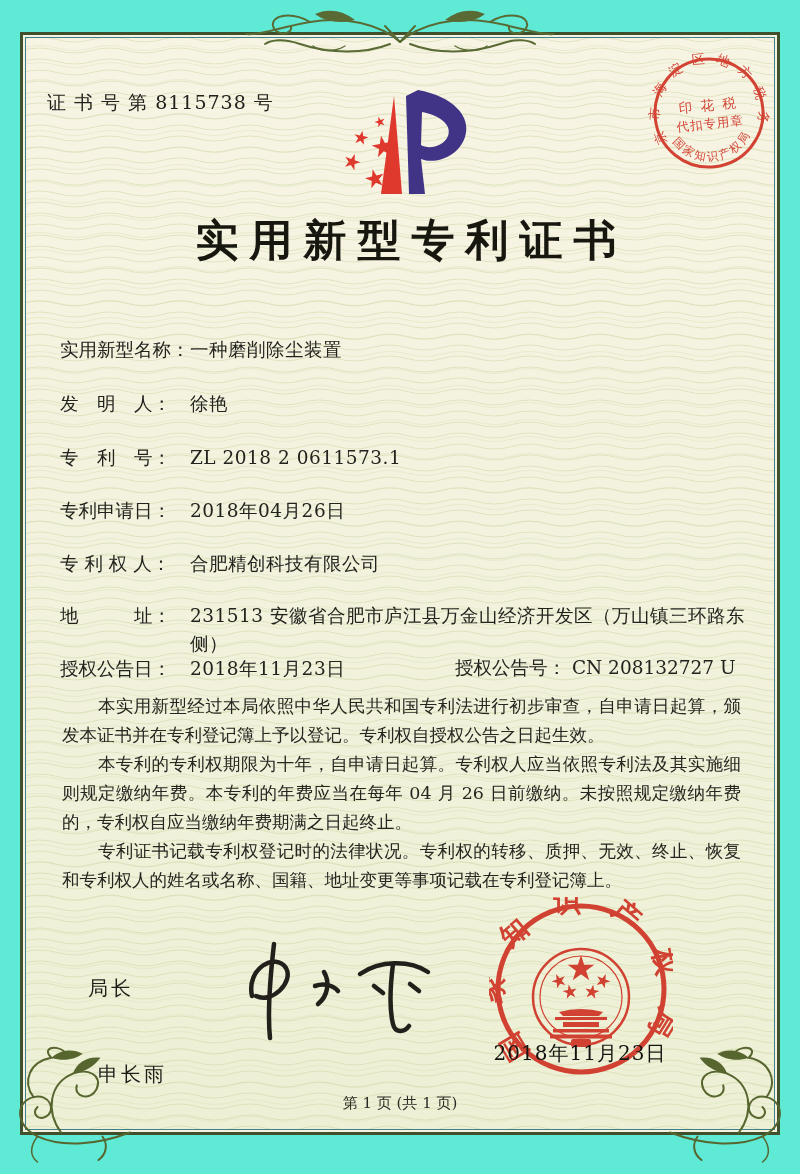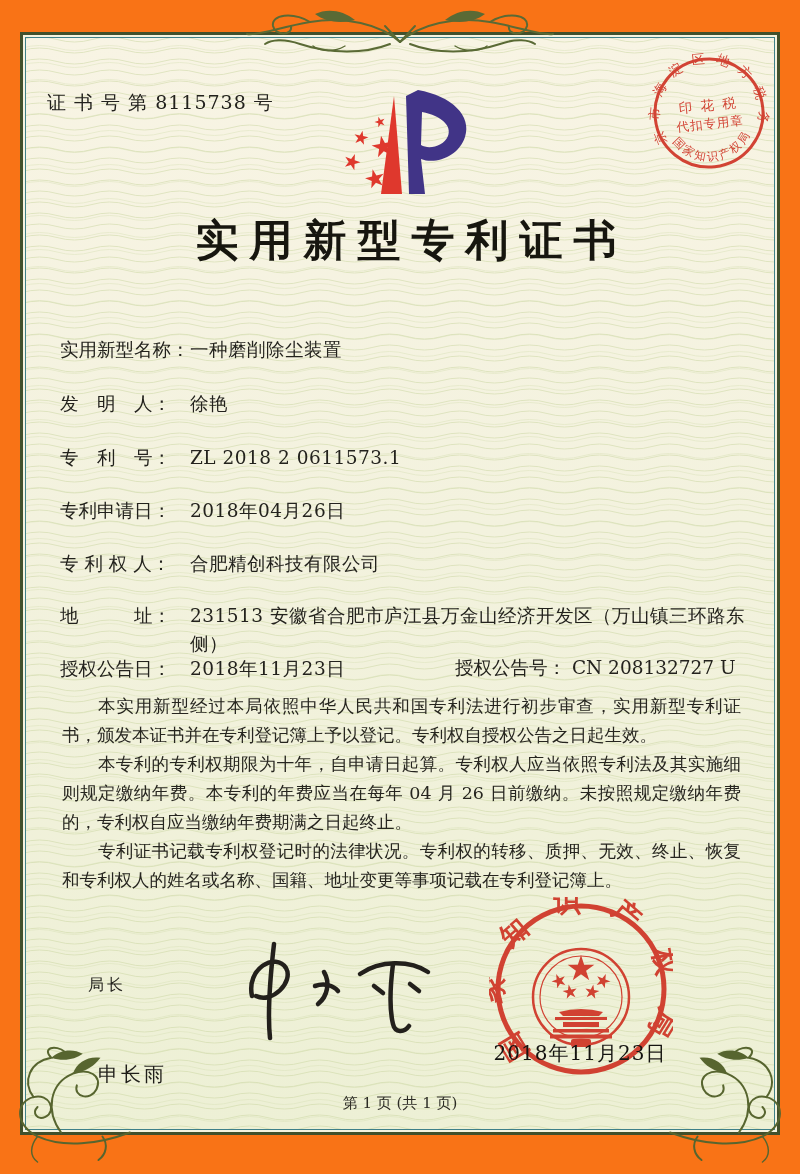--- a/index.html
+++ b/index.html
@@ -1,18 +1,18 @@
 <!DOCTYPE html>
 <html><head>
 <meta charset="utf-8">
 <style>
   html,body{margin:0;padding:0;background:#888;}
   .page{
     position:relative;width:800px;height:1174px;margin:0 auto;
-    background:#f97316;overflow:hidden;
+    background:#5eead4;overflow:hidden;
     font-family:"DejaVu Serif","Liberation Serif",serif;
     color:#2b2a26;
   }
   .guilloche{position:absolute;left:22px;top:34px;width:756px;height:1099px;}
   .frame{
     position:absolute;left:20px;top:32px;right:20px;bottom:39px;
     border:3px solid #41502c;
     box-shadow:inset 0 0 0 2px #f5f3e0, inset 0 0 0 3px #3e8089;
     pointer-events:none;
   }
@@ -28,21 +28,21 @@
     text-align:center;font-size:43px;font-weight:bold;letter-spacing:11px;
     padding-left:23px;box-sizing:border-box;color:#17160f;
   }
   .row{position:absolute;left:60px;display:flex;font-size:18.5px;line-height:28px;color:#23221d;}
   .row .lbl{flex:none;min-width:130px;white-space:pre;}
   .row .val{letter-spacing:.5px;}
   .row .val.wrap{max-width:575px;}
   .grant-no-pair{position:absolute;left:455px;top:655px;font-size:18.5px;color:#23221d;}
   .paras{position:absolute;left:62px;top:692px;width:679px;font-size:17.5px;line-height:29px;text-align:justify;color:#26251f;}
   .paras p{margin:0;text-indent:2.05em;}
-  .sig-title{position:absolute;left:88px;top:975px;font-size:16px;letter-spacing:3px;color:#1f1e19;}
+  .sig-title{position:absolute;left:88px;top:975px;font-size:20px;letter-spacing:3px;color:#1f1e19;}
   .sig-name{position:absolute;left:98px;top:1016px;font-size:20px;letter-spacing:3px;color:#1f1e19;margin-top:45px;}
   .signature{position:absolute;left:212px;top:936px;width:230px;height:112px;}
   .office-seal{position:absolute;left:489px;top:897px;width:184px;height:184px;opacity:.93;}
   .seal-date{position:absolute;left:470px;top:1040px;width:220px;text-align:center;font-size:20px;letter-spacing:1px;color:#141310;z-index:5;}
   .footer{position:absolute;left:0;top:1094px;width:100%;text-align:center;font-size:15px;color:#2c2b25;}
   svg text{font-family:"DejaVu Serif","Liberation Serif",serif;}
 </style>
 </head>
 <body>
 
@@ -169,21 +169,21 @@
   <div class="row" style="top:655px">
     <span class="lbl">授权公告日：</span>
     <span class="val">2018年11月23日</span>
   </div>
   <div class="grant-no-pair">
     <span class="lbl">授权公告号：</span>
     <span class="val">CN 208132727 U</span>
   </div>
 
   <div class="paras">
-    <p>本实用新型经过本局依照中华人民共和国专利法进行初步审查，实用新型专利证书，颁发本证书并在专利登记簿上予以登记。专利权自授权公告之日起生效。</p>
+    <p>本实用新型经过本局依照中华人民共和国专利法进行初步审查，自申请日起算，颁发本证书并在专利登记簿上予以登记。专利权自授权公告之日起生效。</p>
     <p>本专利的专利权期限为十年，自申请日起算。专利权人应当依照专利法及其实施细则规定缴纳年费。本专利的年费应当在每年 04 月 26 日前缴纳。未按照规定缴纳年费的，专利权自应当缴纳年费期满之日起终止。</p>
     <p>专利证书记载专利权登记时的法律状况。专利权的转移、质押、无效、终止、恢复和专利权人的姓名或名称、国籍、地址变更等事项记载在专利登记簿上。</p>
   </div>
 
   <div class="sig-title">局长</div>
   <div class="sig-name">申长雨</div>
 
   <svg class="signature" viewBox="0 0 230 112">
     <g stroke="#23201c" stroke-width="4.5" fill="none" stroke-linecap="round" stroke-linejoin="round">
       <path d="M40,60 C34,32 64,16 74,32 C82,46 60,68 44,60"></path>

